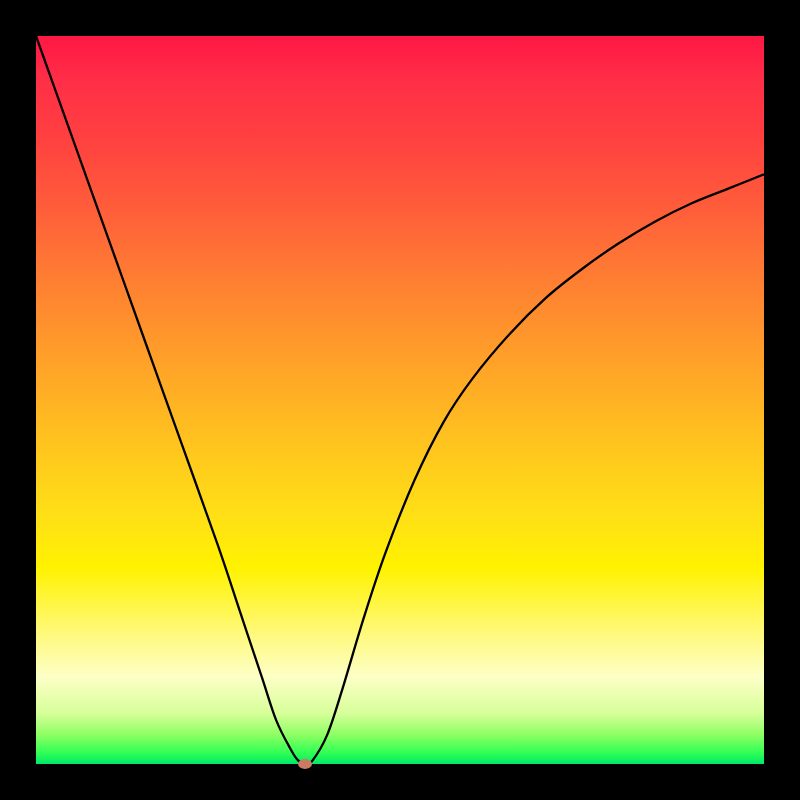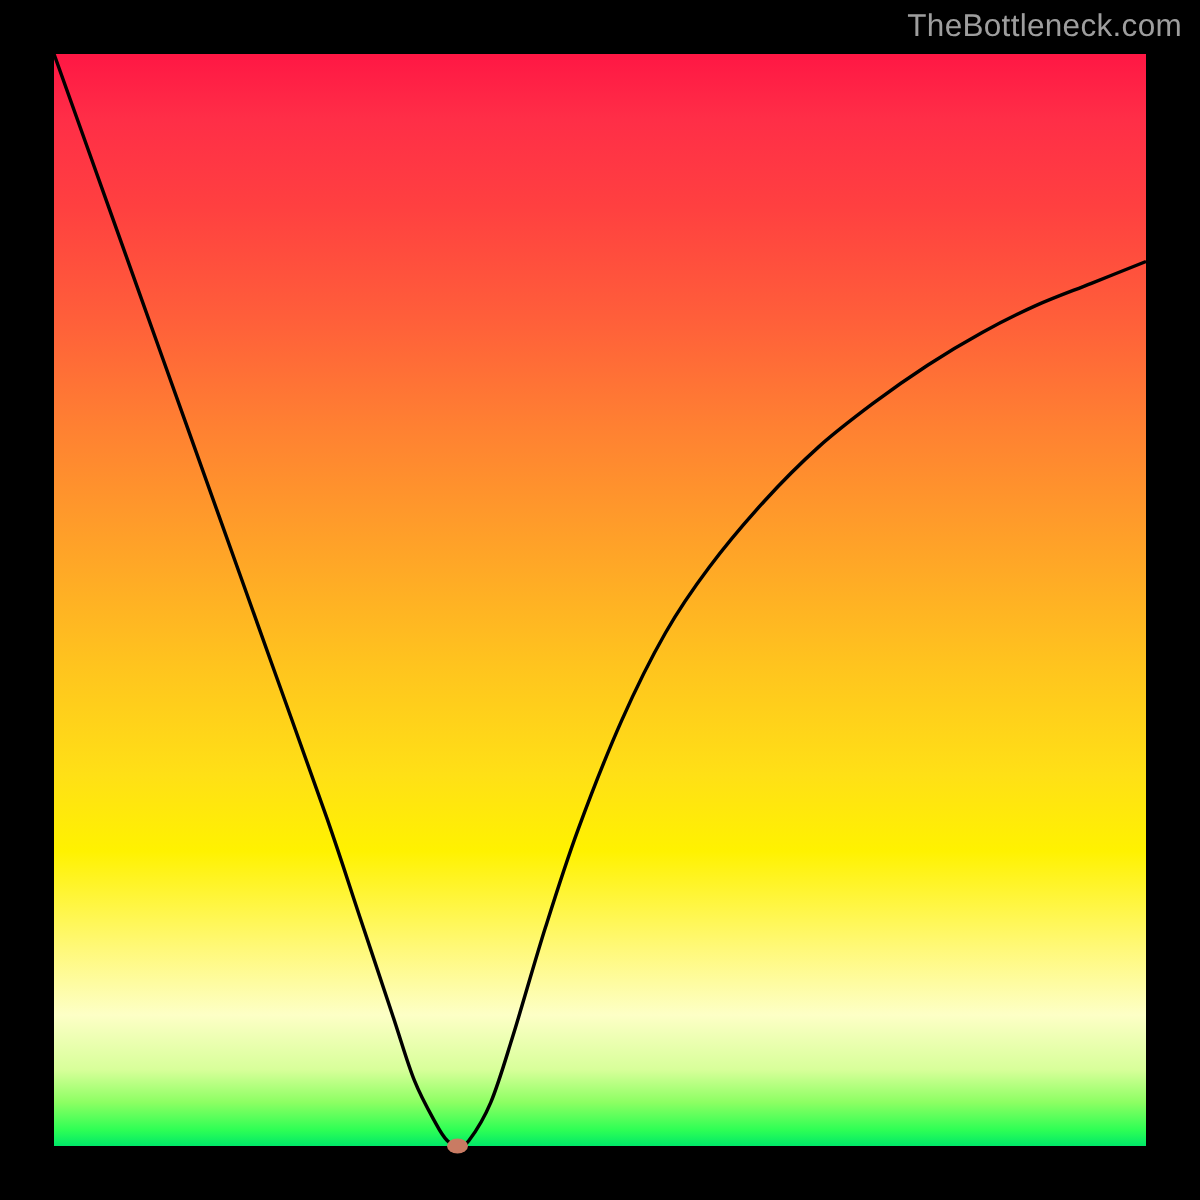--- a/index.html
+++ b/index.html
@@ -73,15 +73,14 @@
 
 <div class="frame">
 
   <div class="plot-area">
     <svg class="curve" viewBox="0 0 728 728" preserveAspectRatio="none">
       <path id="curve-path" d="M 0 0 C 6.066666666666666 16.98666666666666, 24.266666666666666 67.94666666666663, 36.4 101.91999999999996 C 48.53333333333333 135.8933333333333, 60.666666666666664 169.86666666666667, 72.8 203.84000000000003 C 84.93333333333334 237.8133333333334, 97.06666666666666 271.78666666666675, 109.2 305.76000000000005 C 121.33333333333334 339.73333333333335, 133.46666666666667 373.7066666666667, 145.6 407.68 C 157.73333333333332 441.6533333333333, 172.29333333333332 481.6933333333334, 182 509.6 C 191.70666666666668 537.5066666666667, 196.56000000000003 553.28, 203.84000000000003 575.12 C 211.12000000000003 596.96, 219.61333333333334 622.4399999999999, 225.68 640.64 C 231.74666666666667 658.84, 235.38666666666668 672.1866666666667, 240.24 684.32 C 245.09333333333333 696.4533333333334, 251.16 706.7666666666668, 254.79999999999998 713.44 C 258.44 720.1133333333333, 259.6533333333333 721.9333333333334, 262.08 724.36 C 264.50666666666666 726.7866666666666, 266.93333333333334 728, 269.36 728 C 271.7866666666667 728, 273 729.2133333333334, 276.64 724.36 C 280.28 719.5066666666667, 286.34666666666664 710.4066666666666, 291.2 698.88 C 296.05333333333334 687.3533333333334, 299.6933333333333 674.6133333333333, 305.76 655.2 C 311.82666666666665 635.7866666666667, 320.32000000000005 605.4533333333334, 327.6 582.4 C 334.88 559.3466666666666, 340.94666666666666 539.9333333333333, 349.44 516.88 C 357.93333333333334 493.82666666666665, 368.85333333333335 465.91999999999996, 378.56 444.08 C 388.26666666666665 422.24, 397.9733333333334 402.8266666666667, 407.68000000000006 385.84000000000003 C 417.3866666666667 368.85333333333335, 425.88 356.71999999999997, 436.8 342.15999999999997 C 447.72 327.59999999999997, 461.06666666666666 311.8266666666667, 473.2 298.48 C 485.3333333333333 285.1333333333333, 497.46666666666664 273, 509.59999999999997 262.08 C 521.7333333333333 251.15999999999997, 533.8666666666667 242.05999999999997, 546 232.95999999999998 C 558.1333333333333 223.85999999999999, 570.2666666666667 215.36666666666667, 582.4 207.48000000000002 C 594.5333333333333 199.59333333333336, 606.6666666666666 192.31333333333333, 618.8 185.64 C 630.9333333333333 178.96666666666664, 643.0666666666667 172.89999999999995, 655.2 167.43999999999994 C 667.3333333333334 161.97999999999993, 679.4666666666667 157.73333333333332, 691.6 152.88 C 703.7333333333333 148.02666666666667, 721.9333333333334 140.7466666666666, 728 138.31999999999994" fill="none" stroke="#000000" stroke-width="2.3"></path>
     </svg>
     <div id="marker" class="marker" style="left: 269.36px; top: 728px; background: rgb(201, 123, 99);"></div>
   </div>
 
-  <div class="watermark">TheBottleneck.com</div>
 
 </div>
 
 </body></html>

